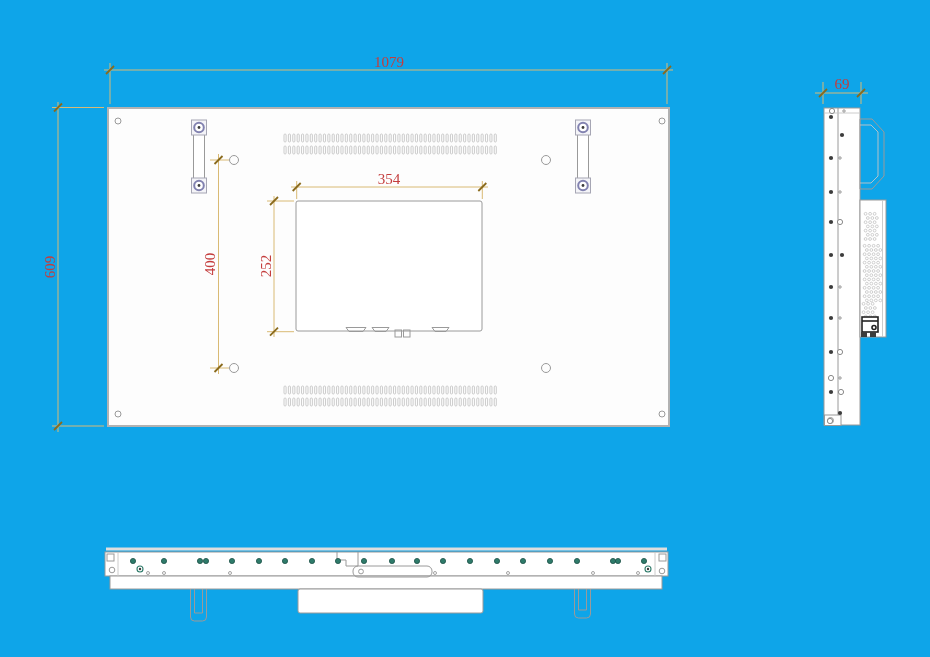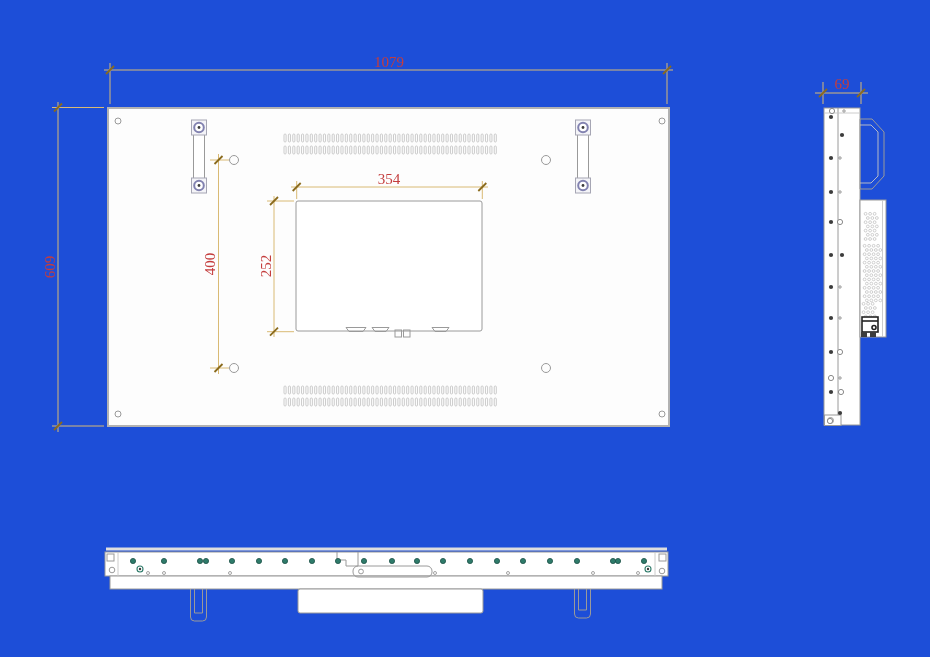--- a/index.html
+++ b/index.html
@@ -1,16 +1,16 @@
 <!DOCTYPE html>
 <html style="--dl: #d9ba74; --dt: #8a6a1c; --dx: #c43d3d; --om: #b2b2b2; --od: #9a9a9a; --ol: #c6c6c6; --ring: #8282b0; --dark: #3c3c3c;"><head>
 <meta charset="utf-8">
 <style>
   html,body{margin:0;padding:0;background:#ffffff;}
-  .canvas{position:relative;width:930px;height:657px;background:#1d4ed8;overflow:hidden;}
+  .canvas{position:relative;width:930px;height:657px;background:#0ea5e9;overflow:hidden;}
   svg{display:block;}
   svg text{font-family:"Liberation Serif", serif;}
   .dl{stroke:var(--dl);stroke-width:1;fill:none;}
   .tick{stroke:var(--dt);stroke-width:1.8;fill:none;}
   .dtext{fill:var(--dx);font-size:15px;}
   .om{stroke:var(--om);stroke-width:2;fill:#fdfdfd;}
   .od{stroke:var(--od);stroke-width:1;fill:none;}
   .odw{stroke:var(--od);stroke-width:1;fill:#ffffff;}
   .ol{stroke:var(--ol);stroke-width:0.9;fill:none;}
   .ring{stroke:var(--ring);stroke-width:2;fill:#fff;}

